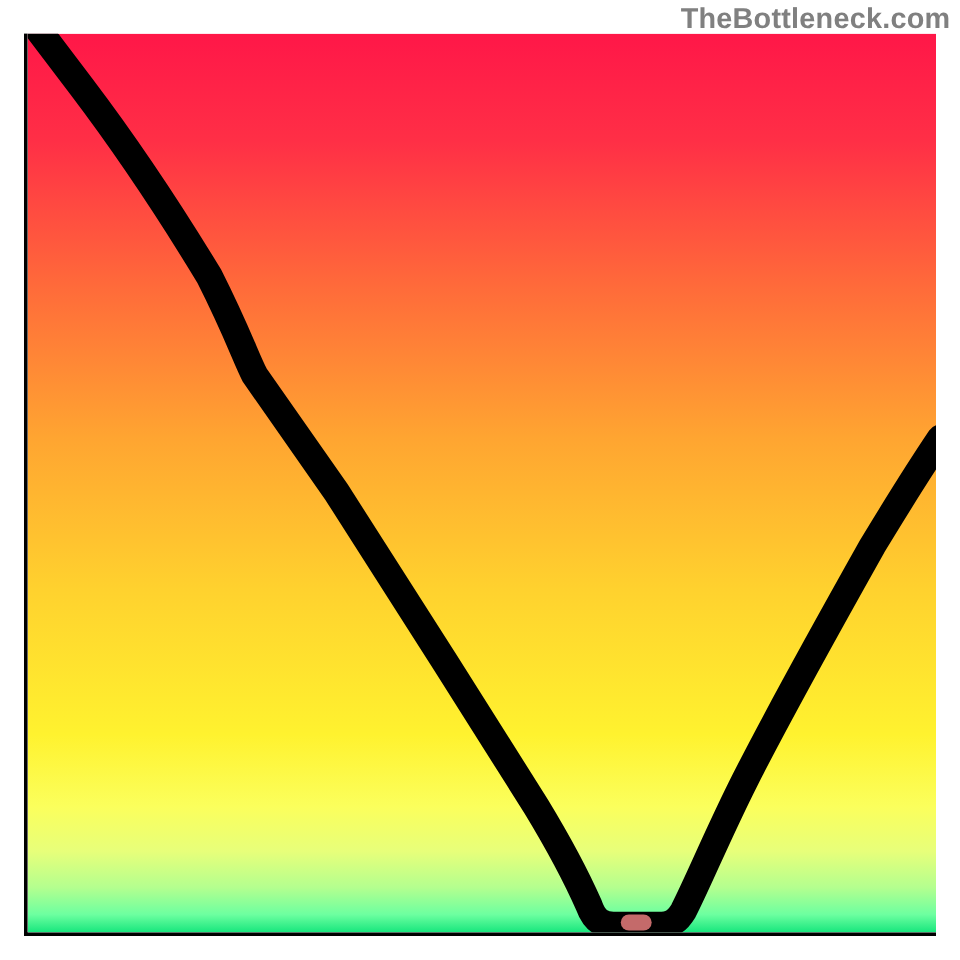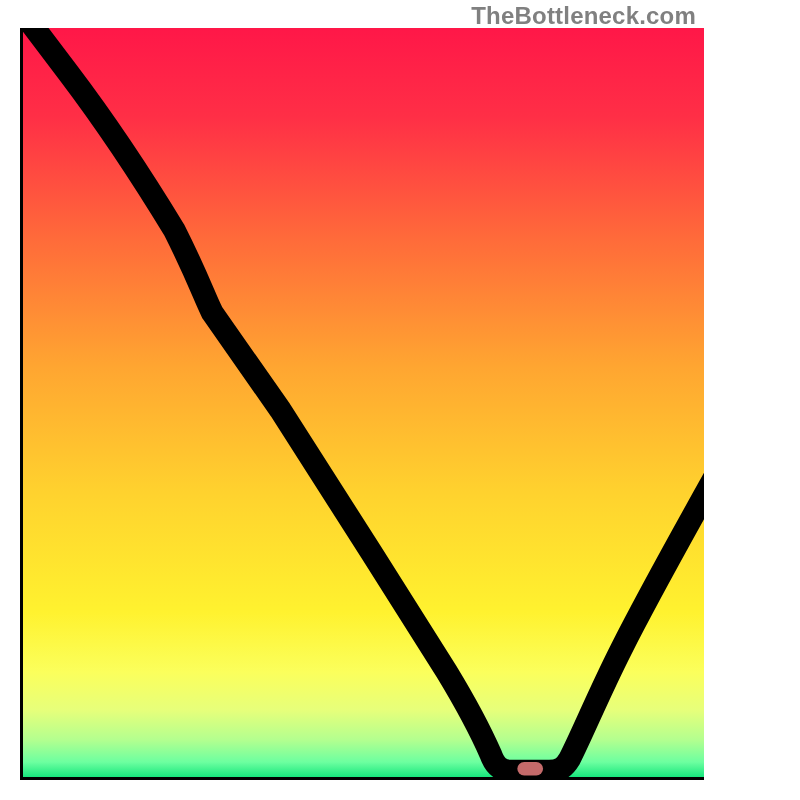--- a/index.html
+++ b/index.html
@@ -5,21 +5,21 @@
   html, body {
     margin: 0;
     padding: 0;
     width: 800px;
     height: 800px;
     background: #ffffff;
     font-family: Arial, Helvetica, sans-serif;
   }
   .canvas {
     position: relative;
-    width: 704px;
+    width: 800px;
     height: 800px;
     overflow: hidden;
   }
   .watermark {
     position: absolute;
     top: 2px;
     right: 8px;
     font-size: 24px;
     font-weight: 600;
     color: #808080;

